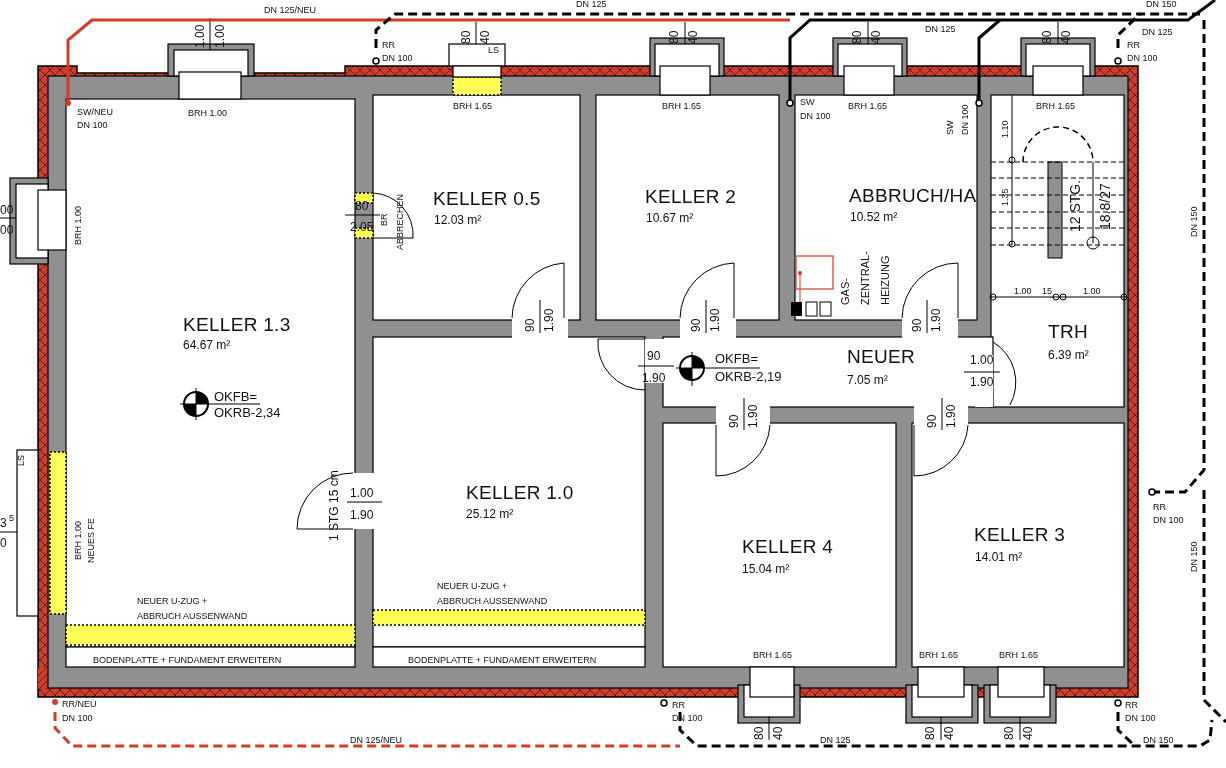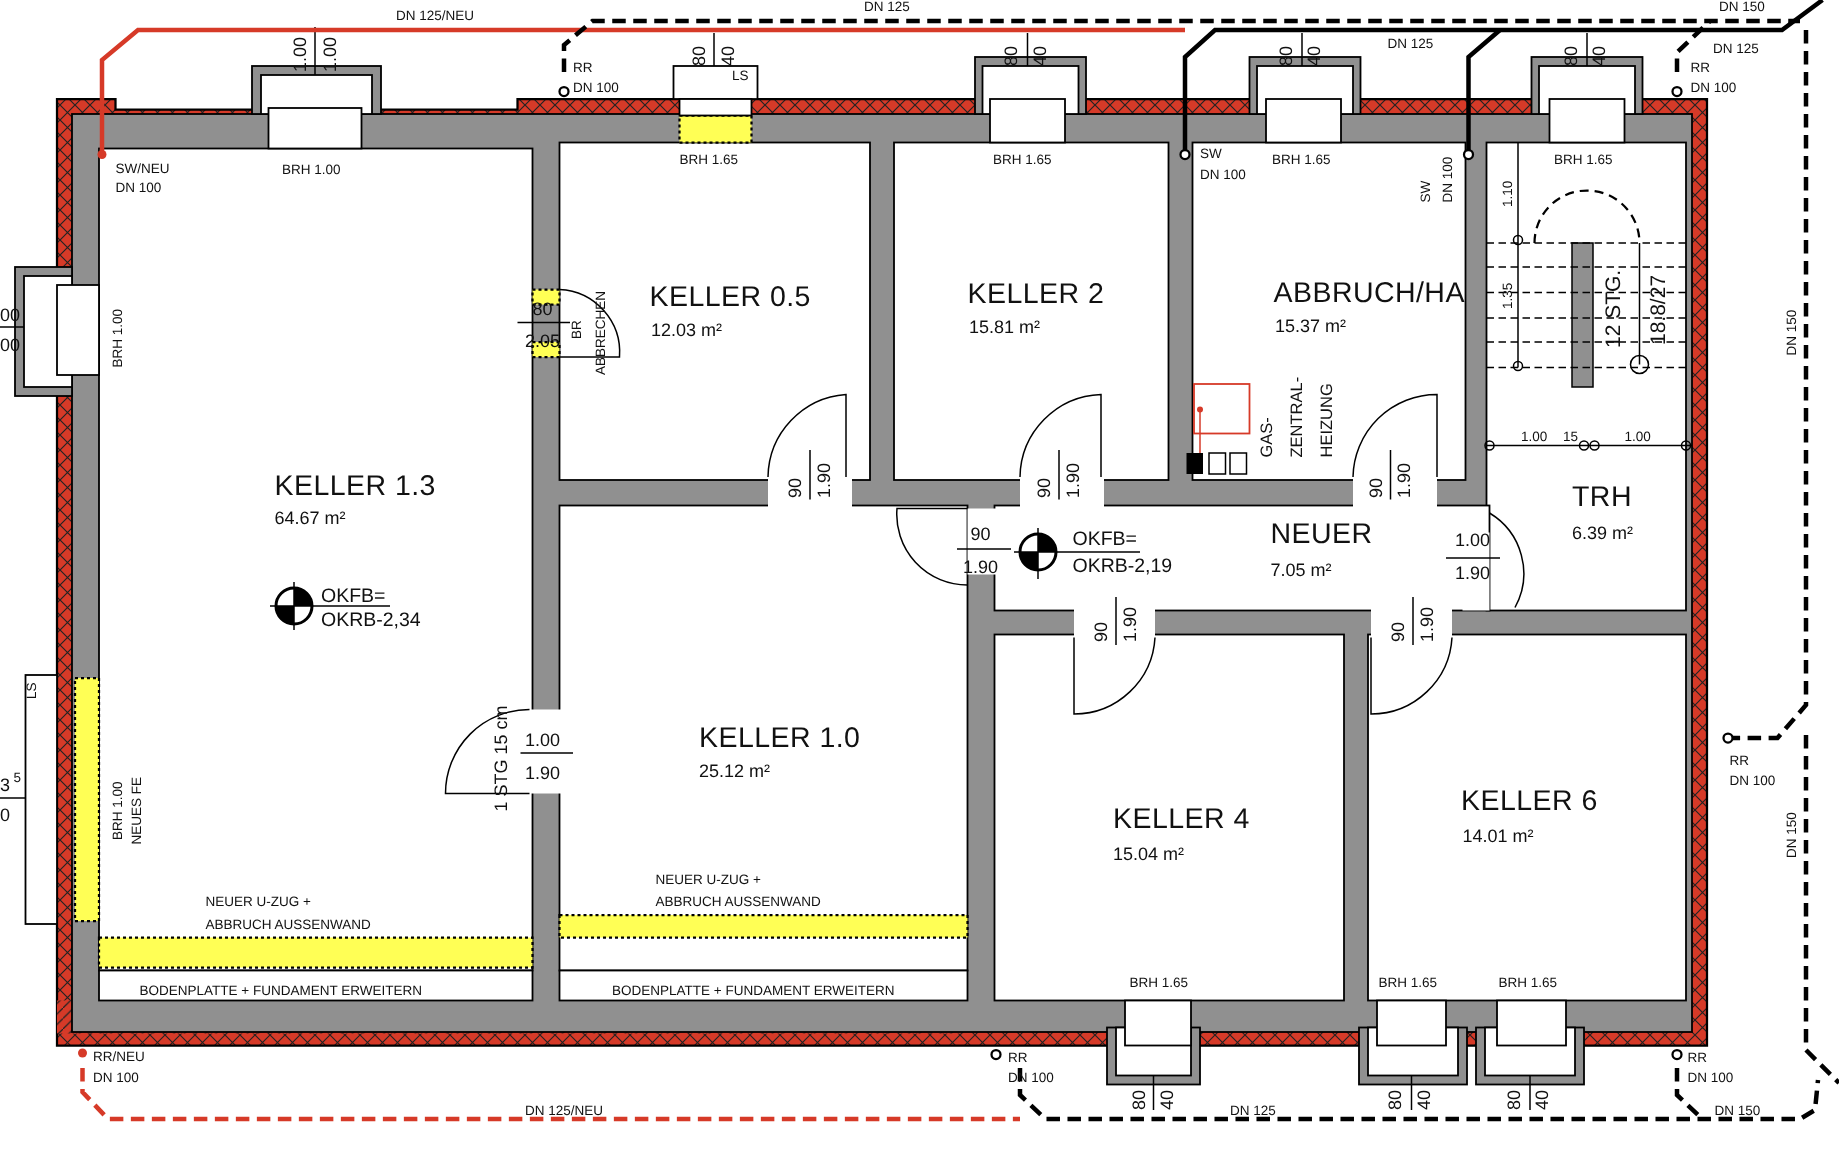--- a/index.html
+++ b/index.html
@@ -200,32 +200,32 @@
     <circle cx="664" cy="703" r="3"></circle>
     <circle cx="1118" cy="703" r="3"></circle>
   </g>
 </svg>
 
 <div class="lbl room-name" style="left:183px;top:315px">KELLER 1.3</div>
 <div class="lbl room-area" style="left:183px;top:339px">64.67 m²</div>
 <div class="lbl room-name" style="left:433px;top:189px">KELLER 0.5</div>
 <div class="lbl room-area" style="left:434px;top:214px">12.03 m²</div>
 <div class="lbl room-name" style="left:645px;top:187px">KELLER 2</div>
-<div class="lbl room-area" style="left:646px;top:212px">15.81 m²</div>
+<div class="lbl room-area" style="left:646px;top:212px">10.67 m²</div>
 <div class="lbl room-name" style="left:849px;top:186px">ABBRUCH/HA</div>
-<div class="lbl room-area" style="left:850px;top:211px">15.37 m²</div>
+<div class="lbl room-area" style="left:850px;top:211px">10.52 m²</div>
 <div class="lbl room-name" style="left:1048px;top:322px">TRH</div>
 <div class="lbl room-area" style="left:1048px;top:349px">6.39 m²</div>
 <div class="lbl room-name" style="left:847px;top:347px">NEUER</div>
 <div class="lbl room-area" style="left:847px;top:374px">7.05 m²</div>
 <div class="lbl room-name" style="left:466px;top:483px">KELLER 1.0</div>
 <div class="lbl room-area" style="left:466px;top:508px">25.12 m²</div>
 <div class="lbl room-name" style="left:742px;top:537px">KELLER 4</div>
 <div class="lbl room-area" style="left:742px;top:563px">15.04 m²</div>
-<div class="lbl room-name" style="left:974px;top:525px">KELLER 6</div>
+<div class="lbl room-name" style="left:974px;top:525px">KELLER 3</div>
 <div class="lbl room-area" style="left:975px;top:551px">14.01 m²</div>
 
 <div class="lbl dim" style="left:214px;top:390px;font-size:13px">OKFB=</div>
 <div class="lbl dim" style="left:214px;top:406px;font-size:13px">OKRB-2,34</div>
 <div class="lbl dim" style="left:715px;top:352px;font-size:13px">OKFB=</div>
 <div class="lbl dim" style="left:715px;top:370px;font-size:13px">OKRB-2,19</div>
 
 <div class="lbl tiny" style="left:188px;top:109px">BRH 1.00</div>
 <div class="lbl tiny" style="left:453px;top:102px">BRH 1.65</div>
 <div class="lbl tiny" style="left:662px;top:102px">BRH 1.65</div>

